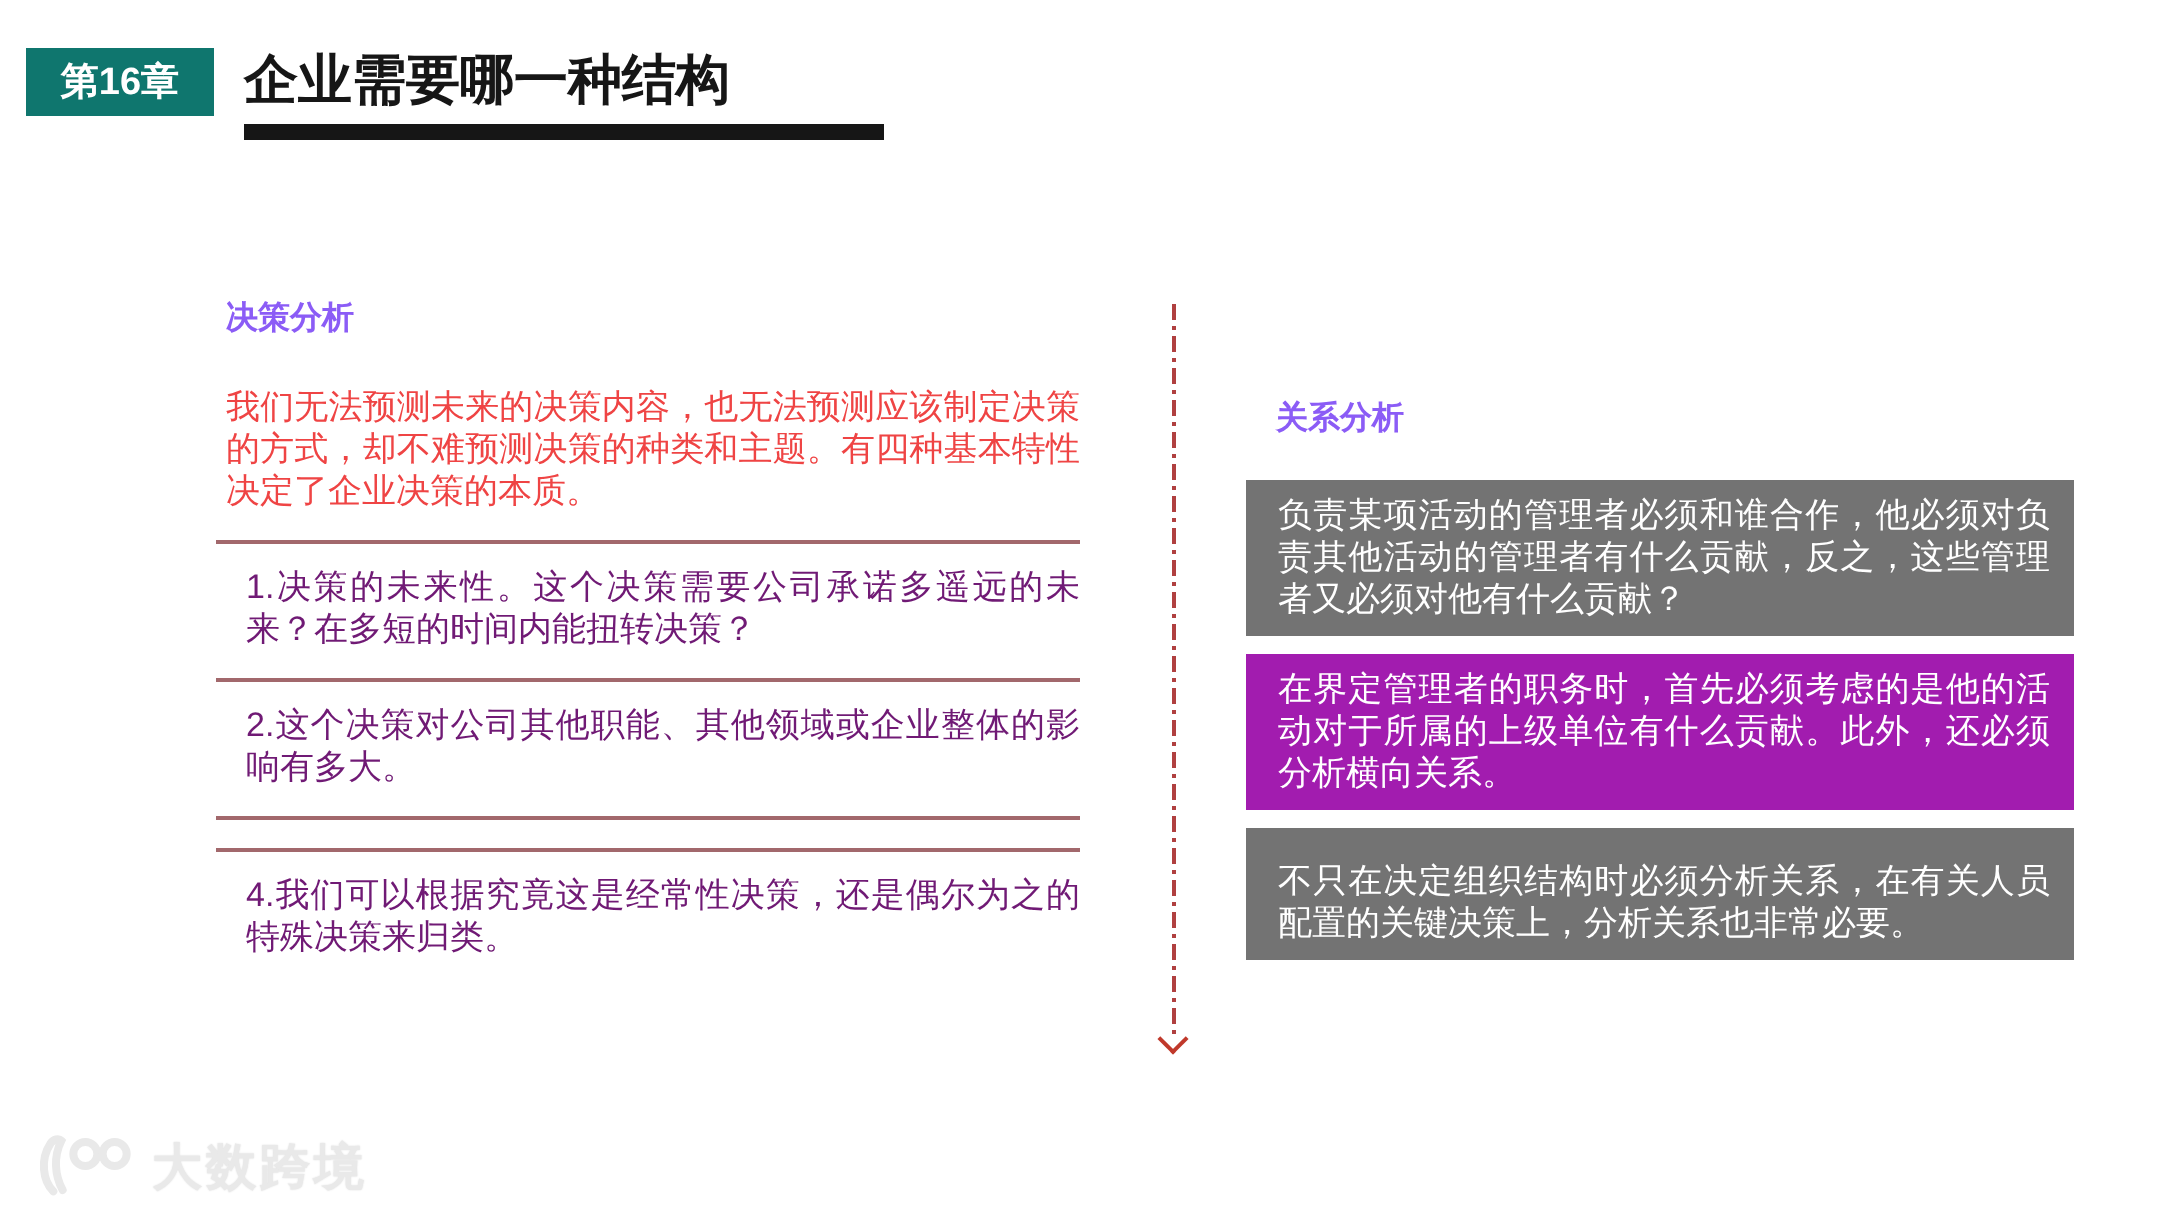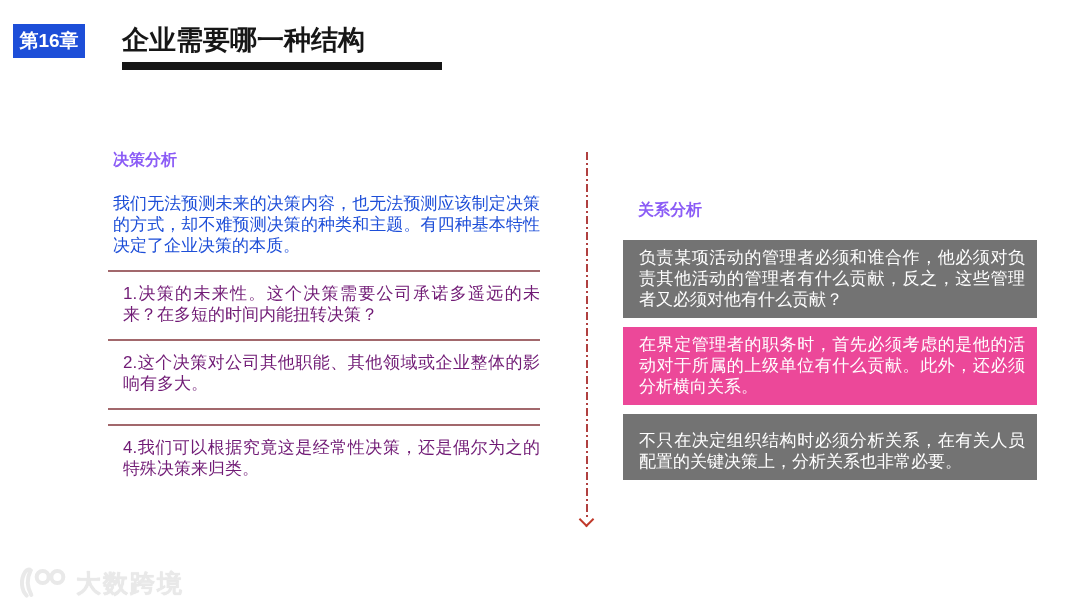--- a/index.html
+++ b/index.html
@@ -2,38 +2,38 @@
 <html><head>
 <meta charset="utf-8">
 <style>
   html,body{margin:0;padding:0;background:#fff;}
   .slide{
     position:relative;width:1080px;height:608px;background:#ffffff;
     font-family:"Liberation Sans","DejaVu Sans",sans-serif;overflow:hidden;
   }
   
   .chapter-badge{
-    position:absolute;left:13px;top:24px;width:72px;height:34px;
-    background:#1d4ed8;color:#ffffff;font-size:19px;font-weight:bold;
+    position:absolute;left:13px;top:24px;width:94px;height:34px;
+    background:#0f766e;color:#ffffff;font-size:19px;font-weight:bold;
     display:flex;align-items:center;justify-content:center;
   }
   .page-title{
     position:absolute;left:122px;top:22px;margin:0;
     font-size:27px;font-weight:bold;color:#161616;white-space:nowrap;
   }
   .title-underline{
     position:absolute;left:122px;top:62px;width:320px;height:8px;background:#161616;
   }
   
   .left-col{position:absolute;left:108px;top:150px;width:432px;}
   .col-heading{
     margin:0;padding-left:5px;font-size:16px;font-weight:bold;color:#8b5cf6;line-height:20px;
   }
   .intro{
-    margin:23px 0 0 5px;font-size:17px;line-height:21px;color:#1d4ed8;text-align:justify;
+    margin:23px 0 0 5px;font-size:17px;line-height:21px;color:#ef4444;text-align:justify;
   }
   .divider{height:0;border-top:2px solid #a2686c;margin:14px 0 0 0;}
   .item{
     margin:11px 0 0 15px;font-size:17px;line-height:21px;color:#701a75;text-align:justify;
   }
   
   .mid-line{
     position:absolute;left:586px;top:152px;width:2px;height:366px;
     background:repeating-linear-gradient(180deg,
       #b04040 0 8px,transparent 8px 11px,#b04040 11px 13px,transparent 13px 16px);
@@ -45,21 +45,21 @@
   }
   
   .right-col{position:absolute;left:623px;top:200px;width:414px;}
   .right-col .col-heading{padding-left:15px;}
   .rel-box{
     margin-top:9px;padding:7px 12px 8px 16px;color:#ffffff;
     font-size:17px;line-height:21px;text-align:justify;
   }
   .rel-box.first{margin-top:20px;}
   .rel-box.dark{background:#737373;}
-  .rel-box.light{background:#ec4899;}
+  .rel-box.light{background:#a21caf;}
   .rel-box.tall{padding-top:16px;}
   
   .watermark{
     position:absolute;left:16px;top:562px;height:42px;
     display:flex;align-items:center;gap:8px;color:#e7e7e7;user-select:none;
   }
   .watermark .wm-text{
     font-size:25px;font-weight:bold;letter-spacing:2px;color:#e9e9e9;
     text-shadow:0 0 1px #dedede;
   }

